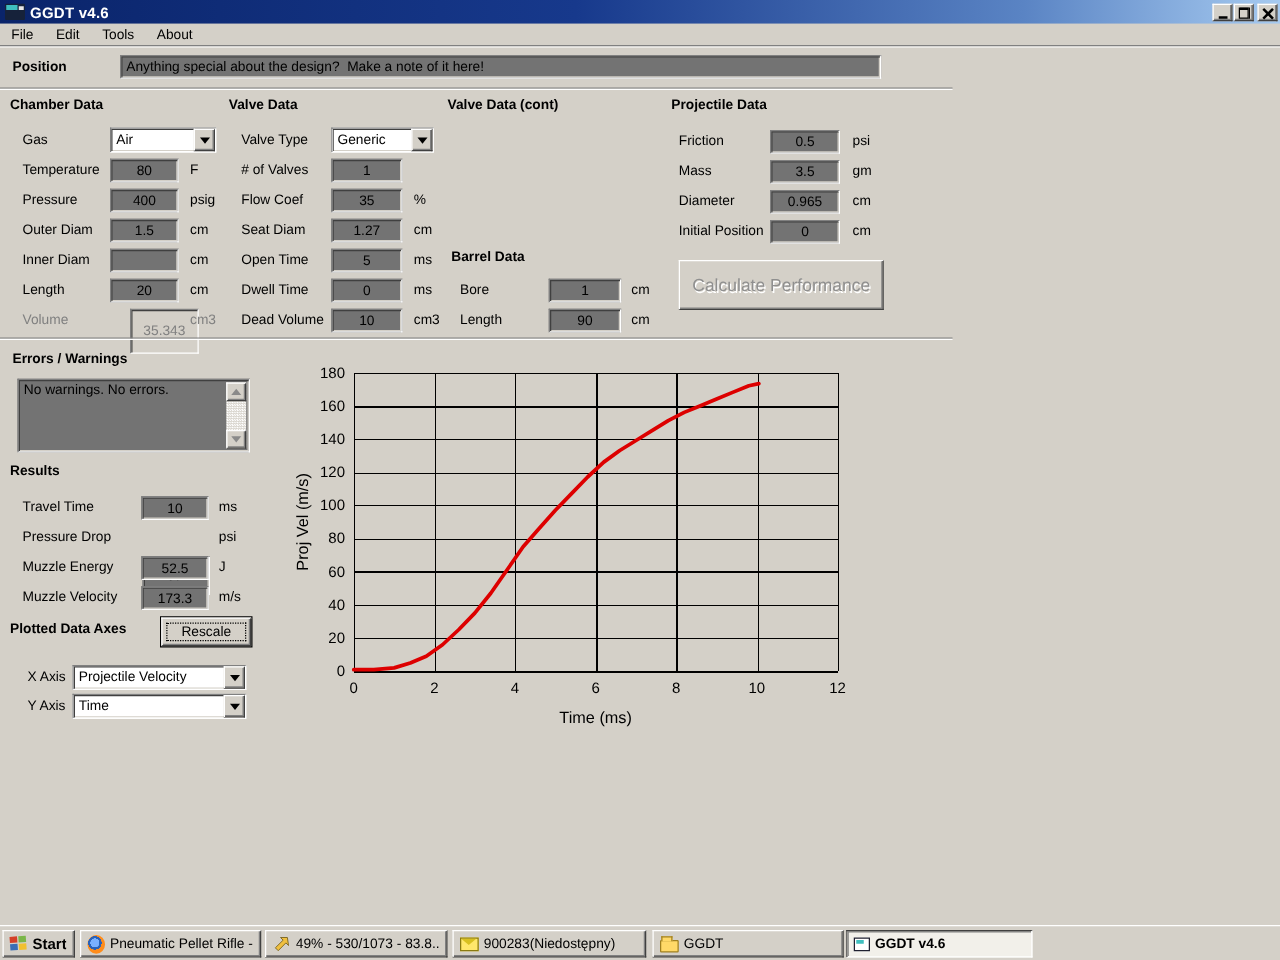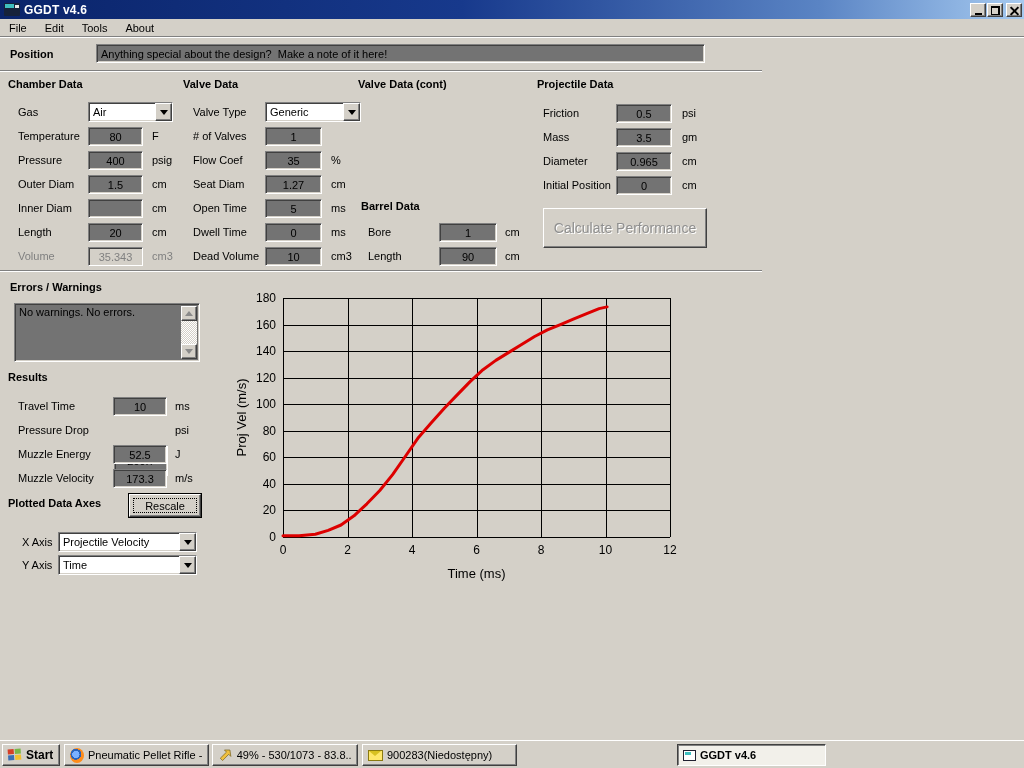--- a/index.html
+++ b/index.html
@@ -146,25 +146,25 @@
 
 <div class="lbl" style="left:18px;top:202px">Inner Diam</div>
 <input class="field sunken" style="left: 88px; top: 199px; width: 55px; height: 19px;">
 <div class="lbl" style="left:152px;top:202px">cm</div>
 
 <div class="lbl" style="left:18px;top:226px">Length</div>
 <input class="field sunken" style="left: 88px; top: 223px; width: 55px; height: 19px;" value="20">
 <div class="lbl" style="left:152px;top:226px">cm</div>
 
 <div class="lbl" style="left:18px;top:250px;color:#808080">Volume</div>
-<input class="field sunken field-disabled" style="left: 88px; top: 247px; width: 55px; height: 19px;" value="35.343">
+<input class="field sunken field-disabled" style="left: 104px; top: 247px; width: 55px; height: 36px;" value="35.343">
 <div class="lbl" style="left:152px;top:250px;color:#808080">cm3</div>
 
 <div class="lbl" style="left:193px;top:106px">Valve Type</div>
-<div class="combo sunken" style="left:265px;top:102px;width:96px;height:20px">
+<div class="combo sunken" style="left:265px;top:102px;width:82px;height:20px">
   <span class="val">Generic</span>
   <span class="dd-btn">
       <span class="tri-dn"></span>
     </span>
 </div>
 <div class="lbl" style="left:193px;top:130px"># of Valves</div>
 <input class="field sunken" style="left: 265px; top: 127px; width: 57px; height: 19px;" value="1">
 
 <div class="lbl" style="left:193px;top:154px">Flow Coef</div>
 <input class="field sunken" style="left: 265px; top: 151px; width: 57px; height: 19px;" value="35">
@@ -324,18 +324,22 @@
   <div class="tb-btn" style="left:212px;width:146px">
     <svg class="dl-icon" viewBox="0 0 16 16">
       <path d="M13 2 L7 2 L9.3 4.3 L2.5 11 L5 13.5 L11.7 6.7 L14 9 Z" fill="#f0c040" stroke="#7a6420" stroke-width="0.8"></path>
     </svg>
     <span class="tlabel">49% - 530/1073 - 83.8...</span>
   </div>
   <div class="tb-btn" style="left:362px;width:155px">
     <span class="env-icon"></span>
     <span class="tlabel">900283(Niedostępny)</span>
   </div>
+  <div class="tb-btn" style="left:522px;width:153px">
+    <span class="folder-icon"></span>
+    <span class="tlabel">GGDT</span>
+  </div>
   <div class="tb-btn tb-active" style="left:677px;width:149px">
     <span class="ggdt-task-icon"></span>
     <span class="tlabel">GGDT v4.6</span>
   </div>
 
 </div>
 
 </body></html>

